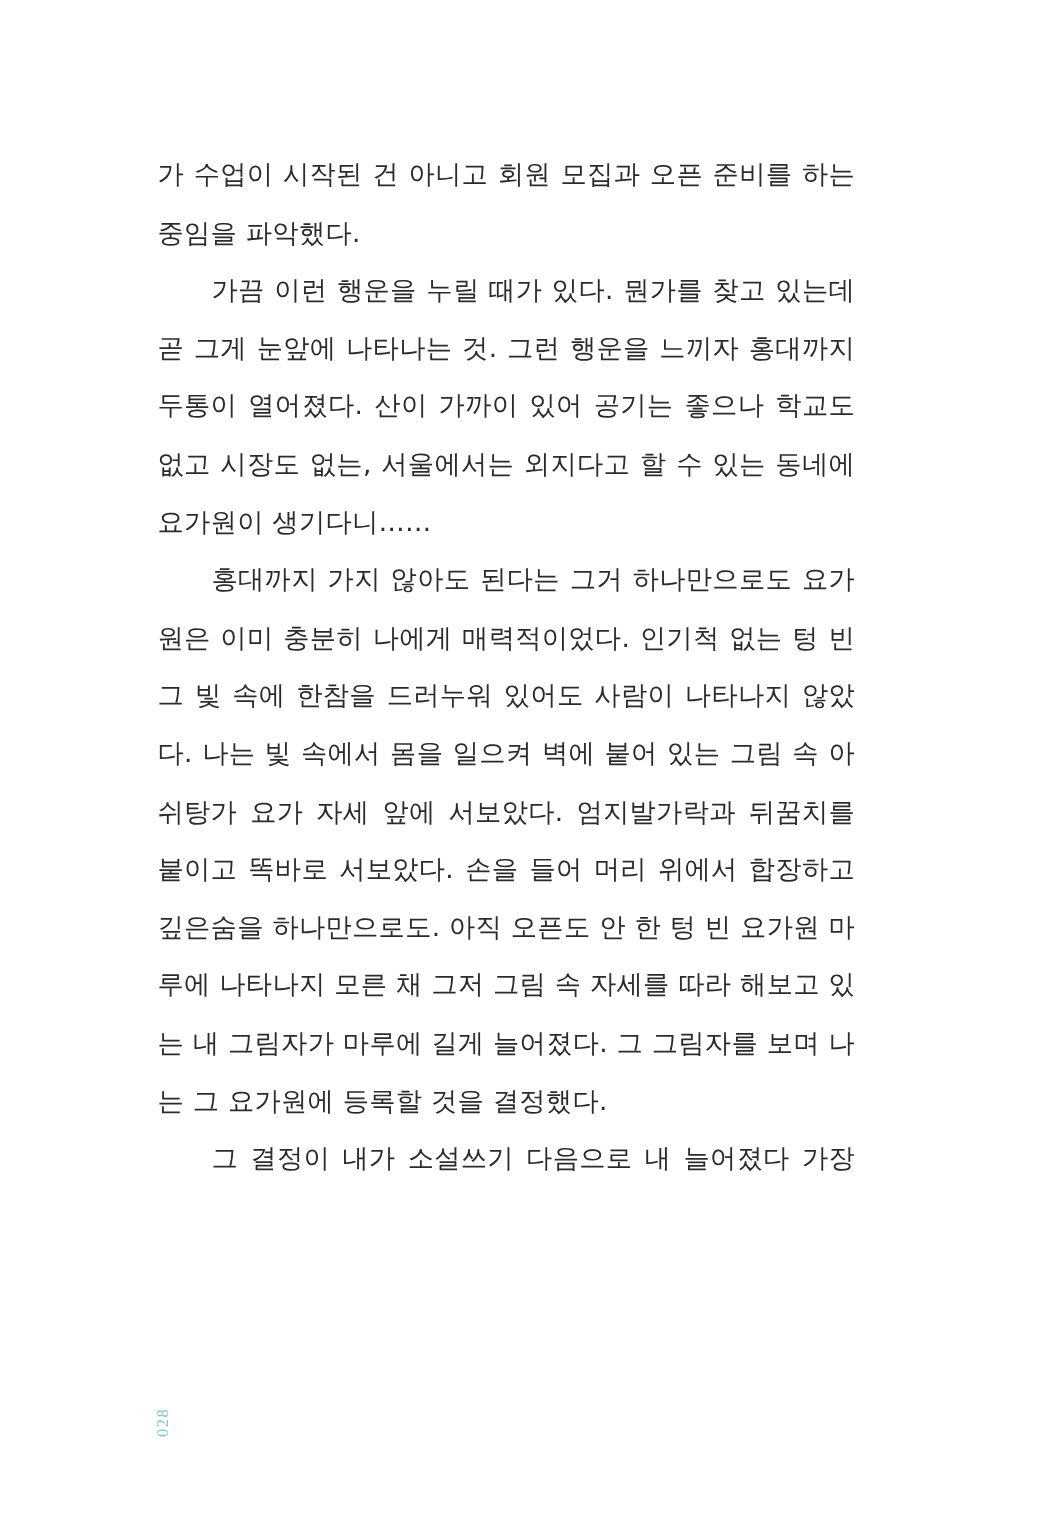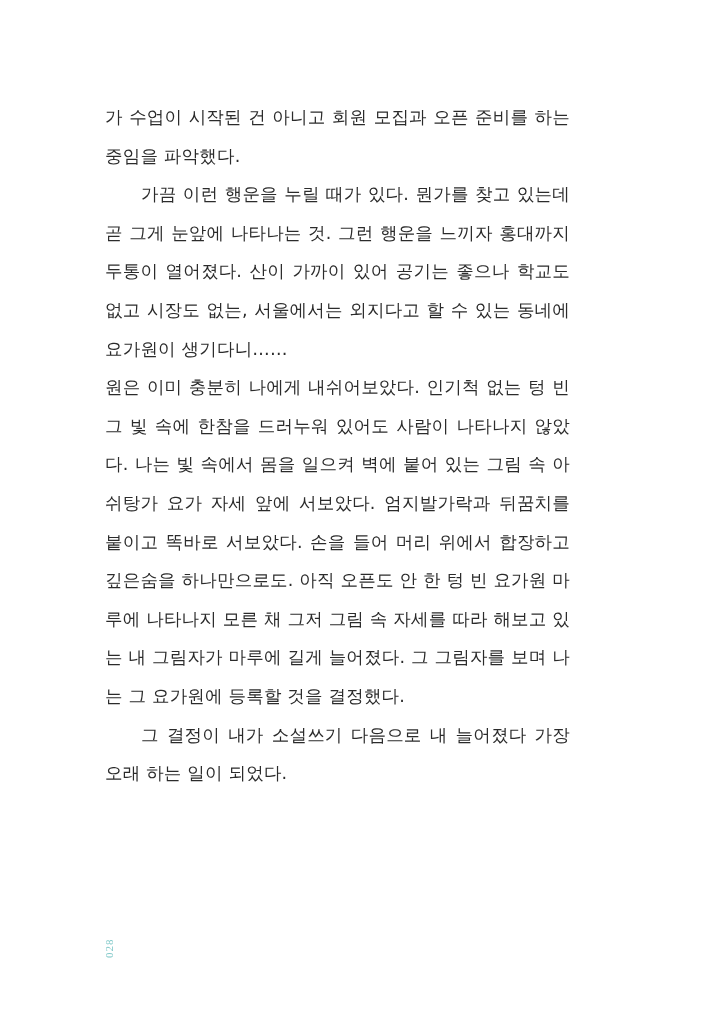--- a/index.html
+++ b/index.html
@@ -61,27 +61,27 @@
 
 <div class="page">
   <div class="text-block" style="color: rgb(43, 43, 43);">
     <div class="line">가 수업이 시작된 건 아니고 회원 모집과 오픈 준비를 하는</div>
     <div class="line last">중임을 파악했다.</div>
     <div class="line indent">가끔 이런 행운을 누릴 때가 있다. 뭔가를 찾고 있는데</div>
     <div class="line">곧 그게 눈앞에 나타나는 것. 그런 행운을 느끼자 홍대까지</div>
     <div class="line">두통이 열어졌다. 산이 가까이 있어 공기는 좋으나 학교도</div>
     <div class="line">없고 시장도 없는, 서울에서는 외지다고 할 수 있는 동네에</div>
     <div class="line last">요가원이 생기다니……</div>
-    <div class="line">원은 이미 충분히 나에게 내쉬어보았다. 인기척 없는 텅 빈</div>
+    <div class="line indent">홍대까지 가지 않아도 된다는 그거 하나만으로도 요가</div>
+    <div class="line">원은 이미 충분히 나에게 매력적이었다. 인기척 없는 텅 빈</div>
     <div class="line">그 빛 속에 한참을 드러누워 있어도 사람이 나타나지 않았</div>
     <div class="line">다. 나는 빛 속에서 몸을 일으켜 벽에 붙어 있는 그림 속 아</div>
     <div class="line">쉬탕가 요가 자세 앞에 서보았다. 엄지발가락과 뒤꿈치를</div>
     <div class="line">붙이고 똑바로 서보았다. 손을 들어 머리 위에서 합장하고</div>
     <div class="line">깊은숨을 하나만으로도. 아직 오픈도 안 한 텅 빈 요가원 마</div>
     <div class="line">루에 나타나지 모른 채 그저 그림 속 자세를 따라 해보고 있</div>
     <div class="line">는 내 그림자가 마루에 길게 늘어졌다. 그 그림자를 보며 나</div>
     <div class="line last">는 그 요가원에 등록할 것을 결정했다.</div>
     <div class="line indent">그 결정이 내가 소설쓰기 다음으로 내 늘어졌다 가장</div>
-    <div class="line last">오래 하는 일이 되었다.</div>
   </div>
 
   <div class="page-number" style="color: rgb(127, 200, 200);">028</div>
 </div>
 
 </body></html>

